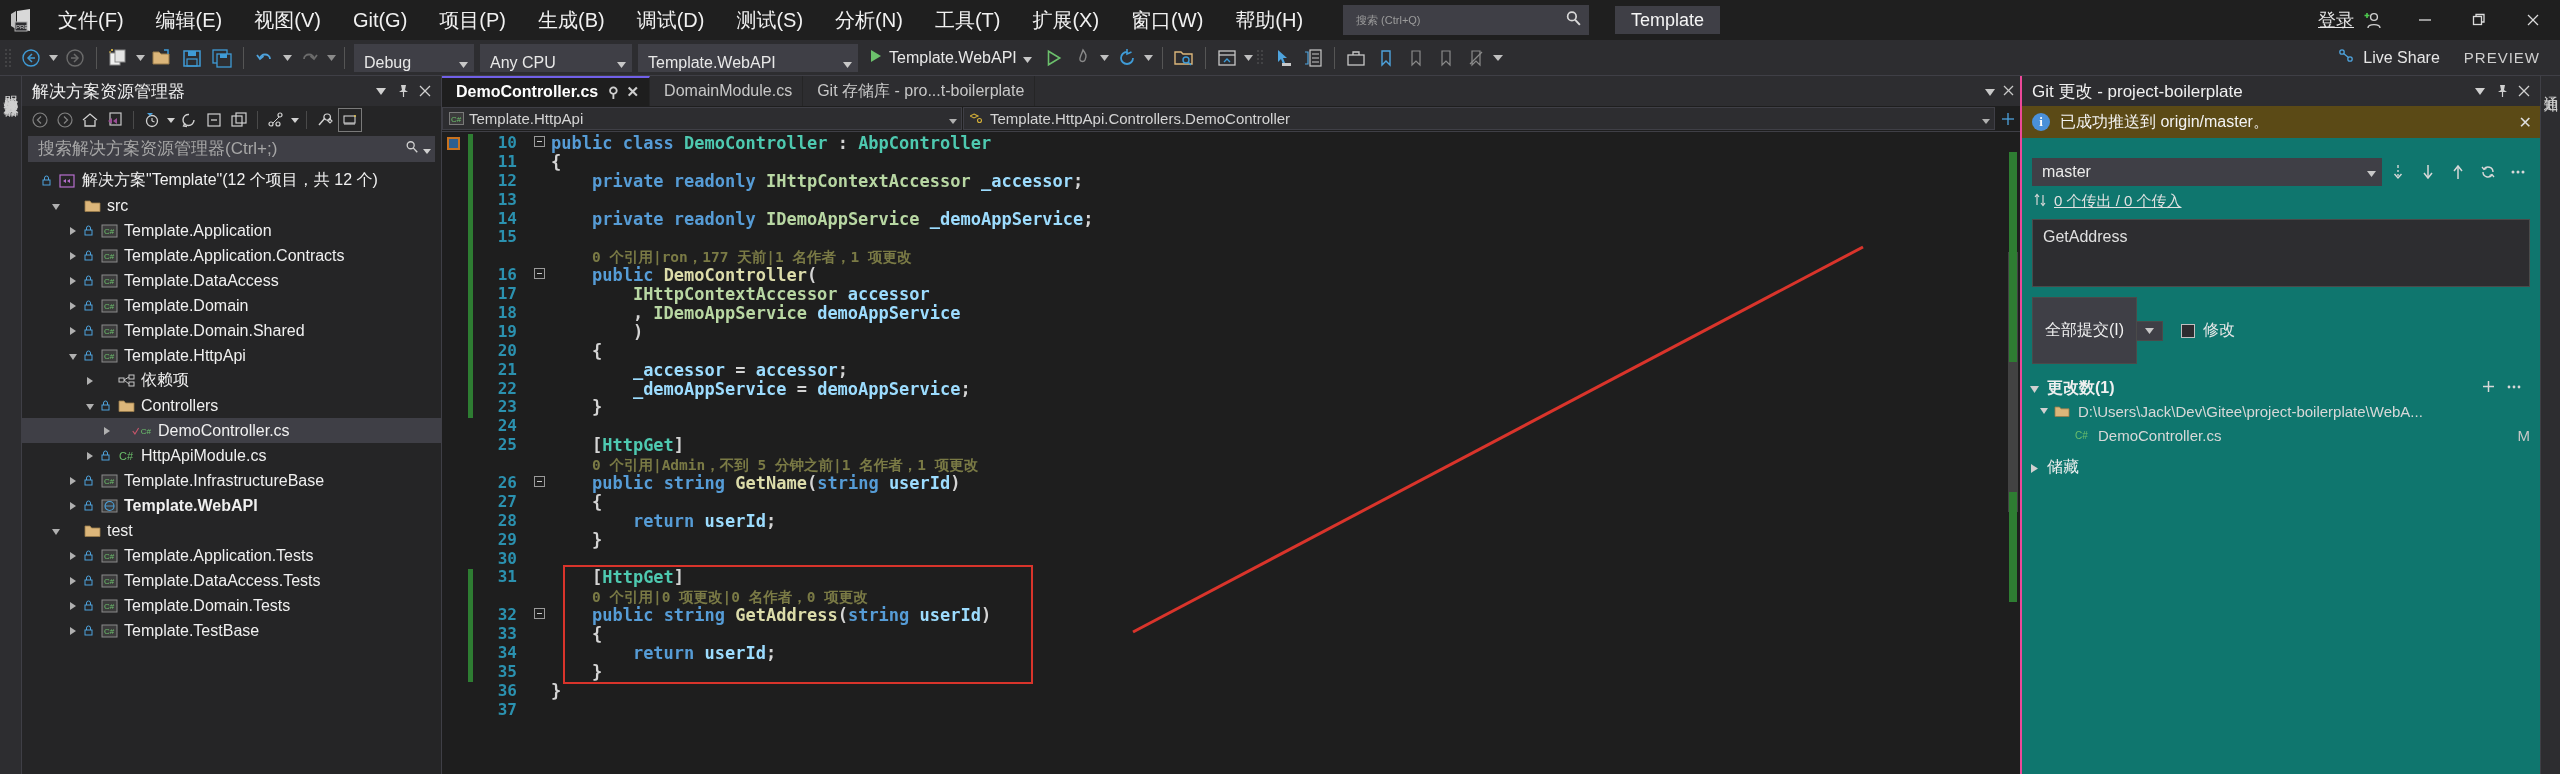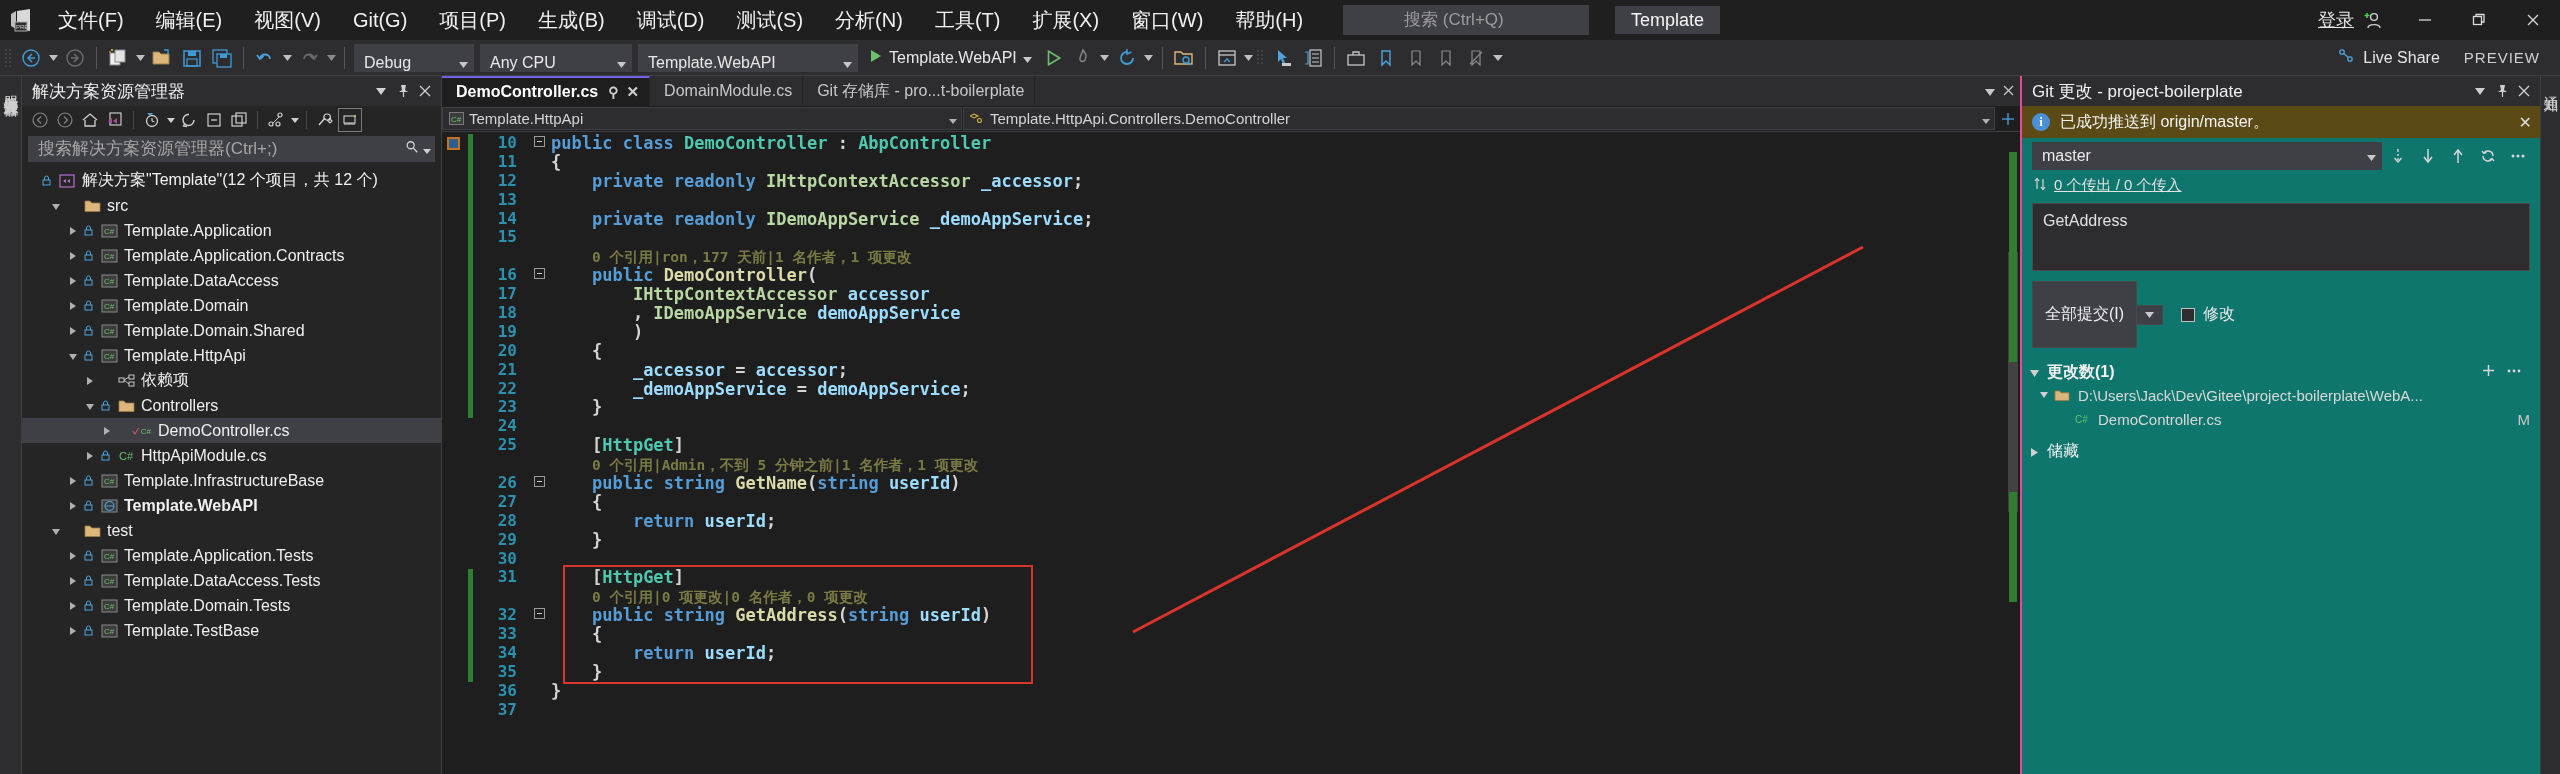--- a/index.html
+++ b/index.html
@@ -25,21 +25,21 @@
     font-size: 20px; color: #f1f1f1; padding: 0 16px; line-height: 40px;
     white-space: nowrap; cursor: default;
   }
   .search-wrap { margin-left: 24px; }
   .search-box {
     width: 246px; height: 30px; background: #3f3f46; border: 1px solid #3f3f46;
     display: flex; align-items: center; padding: 0 6px 0 10px;
   }
   .search-box input {
     flex: 1; background: transparent; border: 0; outline: none;
-    color: #c9c9c9; font-size: 17px; font-family: "Liberation Sans", sans-serif; margin-left: 48px;
+    color: #c9c9c9; font-size: 11px; font-family: "Liberation Sans", sans-serif;
   }
   .search-box input::placeholder { color: #9c9c9c; }
   .tpl-badge {
     margin-left: 26px; background: #3f3f46; color: #f5f5f5;
     font-size: 18px; padding: 5px 16px; line-height: 1;
   }
   .title-right { margin-left: auto; display: flex; align-items: center; height: 100%; }
   .signin { font-size: 18px; color: #e6e6e6; text-decoration: underline; padding-right: 6px;}
   .person-ico { padding: 0 14px 0 2px; display:flex; align-items:center;}
   .winbtn {
@@ -185,21 +185,21 @@
   .git-notify {
     background: #5b4a16; display: flex; align-items: center; height: 32px; flex:0 0 32px;
     padding: 0 8px 0 10px; font-size: 16px; color: #f3f3f3;
   }
   .info-dot {
     width: 18px; height: 18px; border-radius: 50%; background: #4a90d9; color: #fff;
     font-size: 13px; display:flex; align-items:center; justify-content:center; margin-right: 10px;
     font-family: "Liberation Serif", serif; font-weight: bold;
   }
   .git-notify .nclose { margin-left: auto; font-size: 16px; color: #ddd; }
-  .git-branchrow { display:flex; align-items:center; padding: 4px 8px 0 10px; gap: 2px;}
+  .git-branchrow { display:flex; align-items:center; padding: 20px 8px 0 10px; gap: 2px;}
   .branch-combo {
     flex: 1; height: 28px; background: #3f3f46; display:flex; align-items:center;
     padding: 0 6px 0 10px; font-size: 16px; color:#eaeaea;
   }
   .branch-combo .bcarrow { margin-left:auto; }
   .gitbtn { width: 28px; height: 28px; display:flex;align-items:center;justify-content:center;}
   .git-counts { display:flex; align-items:center; padding: 6px 0 8px 10px; font-size: 15px; color:#cfcfcf;}
   .git-counts .cl-link { text-decoration: underline; margin-left: 6px; color:#e2e2e2;}
   .commit-msg {
     margin: 0 10px; height: 68px; background: #2d2d30; border: 1px solid #4a4a4a;

